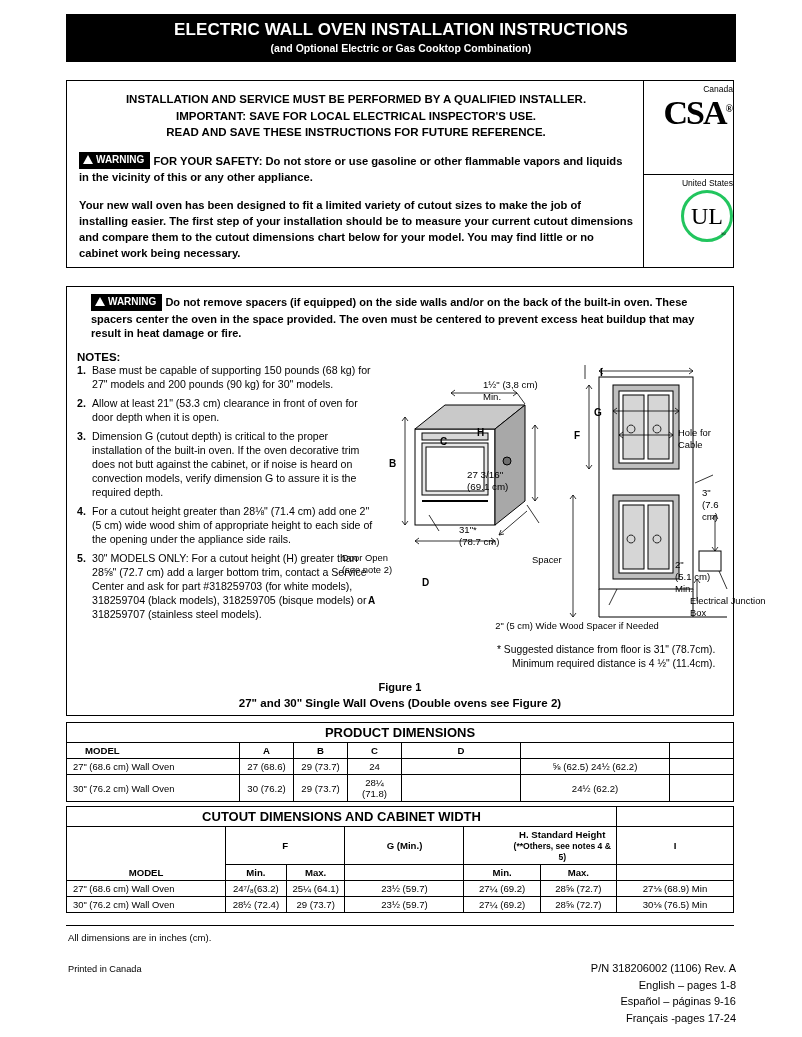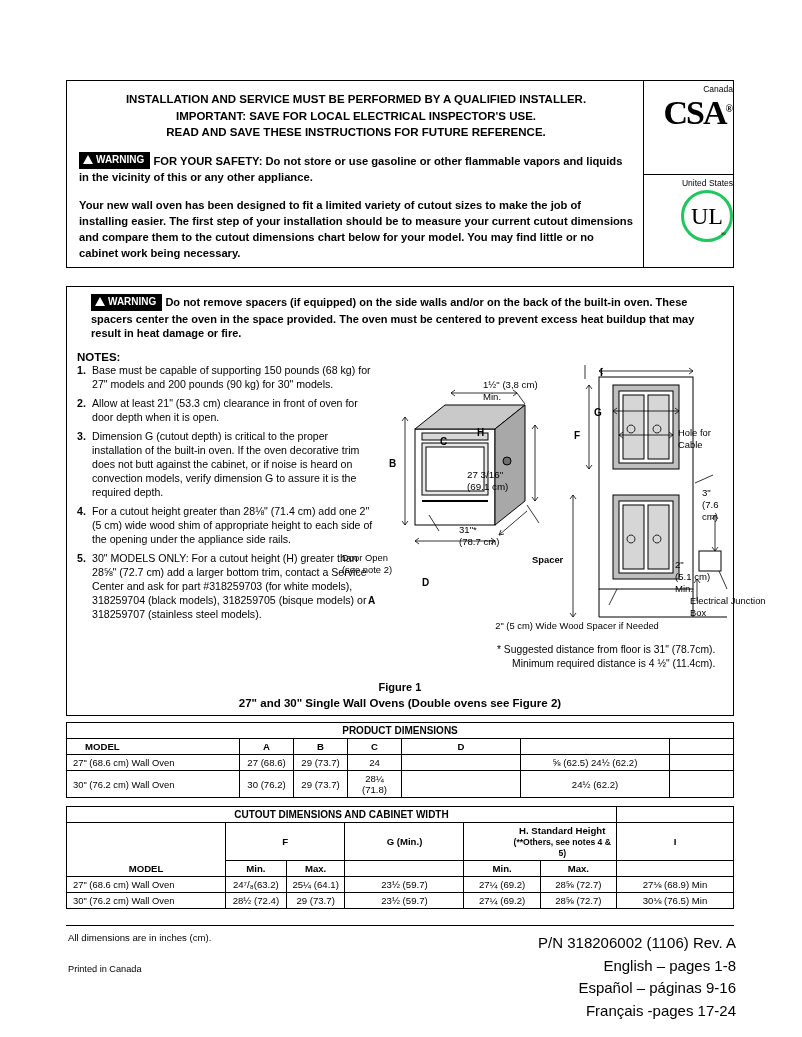--- a/index.html
+++ b/index.html
@@ -234,21 +234,21 @@
   }
   .tbl td, .tbl th {
     border: 1px solid #000;
     padding: 2px 4px;
     font-weight: normal;
     vertical-align: middle;
   }
   .tbl .hdr {
     text-align: center;
     font-weight: bold;
-    font-size: 10px;
+    font-size: 13px;
   }
   .tbl .subhdr {
     text-align: center;
     font-weight: bold;
     font-size: 9.6px;
   }
   .tbl .rowlabel {
     font-size: 9.4px;
     padding-left: 6px;
   }
@@ -273,41 +273,45 @@
   }
   .footer-printed {
     position: absolute;
     left: 68px;
     top: 964px;
     font-size: 9.2px;
   }
   .footer-right {
     position: absolute;
     right: 66px;
-    top: 932px;
+    top: 960px;
     text-align: right;
-    font-size: 15px;
+    font-size: 11px;
     line-height: 1.5;
   }
 
   
   .figure-wrap {
     position: absolute;
     left: 300px;
     top: 78px;
     width: 360px;
     height: 300px;
   }
   .fig-svg { display:block; }
 </style>
 </head>
 <body>
 
 <div class="page">
 
+  <div class="header-bar">
+    <div class="header-title">ELECTRIC WALL OVEN INSTALLATION INSTRUCTIONS</div>
+    <div class="header-sub">(and Optional Electric or Gas Cooktop Combination)</div>
+  </div>
 
   <div class="topbox">
     <div class="topbox-left">
       <div class="lead-lines">
         <div>INSTALLATION AND SERVICE MUST BE PERFORMED BY A QUALIFIED INSTALLER.</div>
         <div>IMPORTANT: SAVE FOR LOCAL ELECTRICAL INSPECTOR'S USE.</div>
         <div>READ AND SAVE THESE INSTRUCTIONS FOR FUTURE REFERENCE.</div>
       </div>
       <div class="para">
         <span class="warnbadge"><span class="warn-tri"></span><span>WARNING</span></span>
@@ -493,21 +497,21 @@
     <div style="position:absolute; left:301px; top:308px; font-size:10px; font-weight:bold;">A</div>
     <div style="position:absolute; left:355px; top:290px; font-size:10px; font-weight:bold;">D</div>
     <div style="position:absolute; left:400px; top:182px; font-size:9.8px; line-height:1.25;">
       <span>27 3/16"</span><br>
       <span>(69.1 cm)</span>
     </div>
     <div style="position:absolute; left:275px; top:265px; font-size:9.4px; line-height:1.25;">
       <span>Door Open</span><br>
       <span>(see note 2)</span>
     </div>
-    <div style="position:absolute; left:465px; top:267px; font-size:9.4px;font-weight:bold;">Spacer</div>
+    <div style="position:absolute; left:465px; top:267px; font-size:9.4px;">Spacer</div>
 
     <div style="position:absolute; left:533px; top:80px; font-size:10px; font-weight:bold;">I</div>
     <div style="position:absolute; left:527px; top:120px; font-size:10px; font-weight:bold;">G</div>
     <div style="position:absolute; left:507px; top:143px; font-size:10px; font-weight:bold;">F</div>
     <div style="position:absolute; left:410px; top:140px; font-size:10px; font-weight:bold;">H</div>
     <div style="position:absolute; left:392px; top:237px; font-size:9.6px; line-height:1.25;">
       <span>31"*</span><br>
       <span>(78.7 cm)</span>
     </div>
     <div style="position:absolute; left:611px; top:140px; font-size:9.4px; line-height:1.25;">

